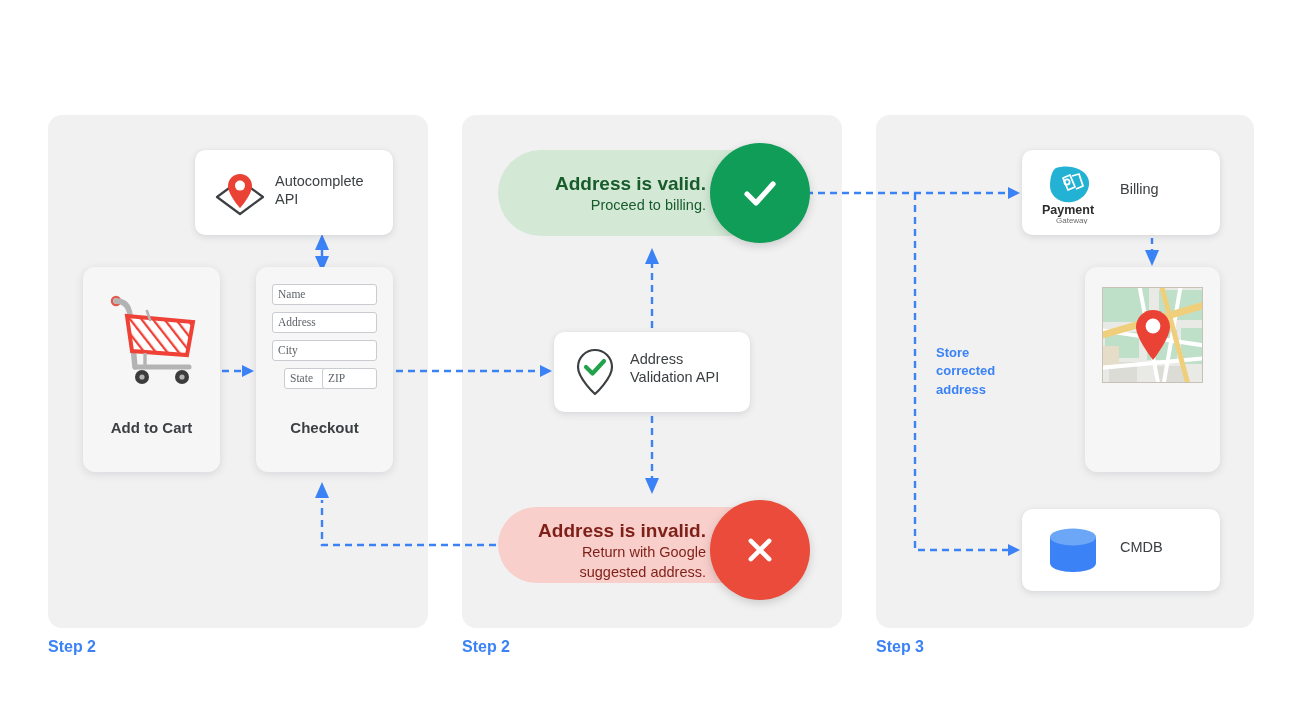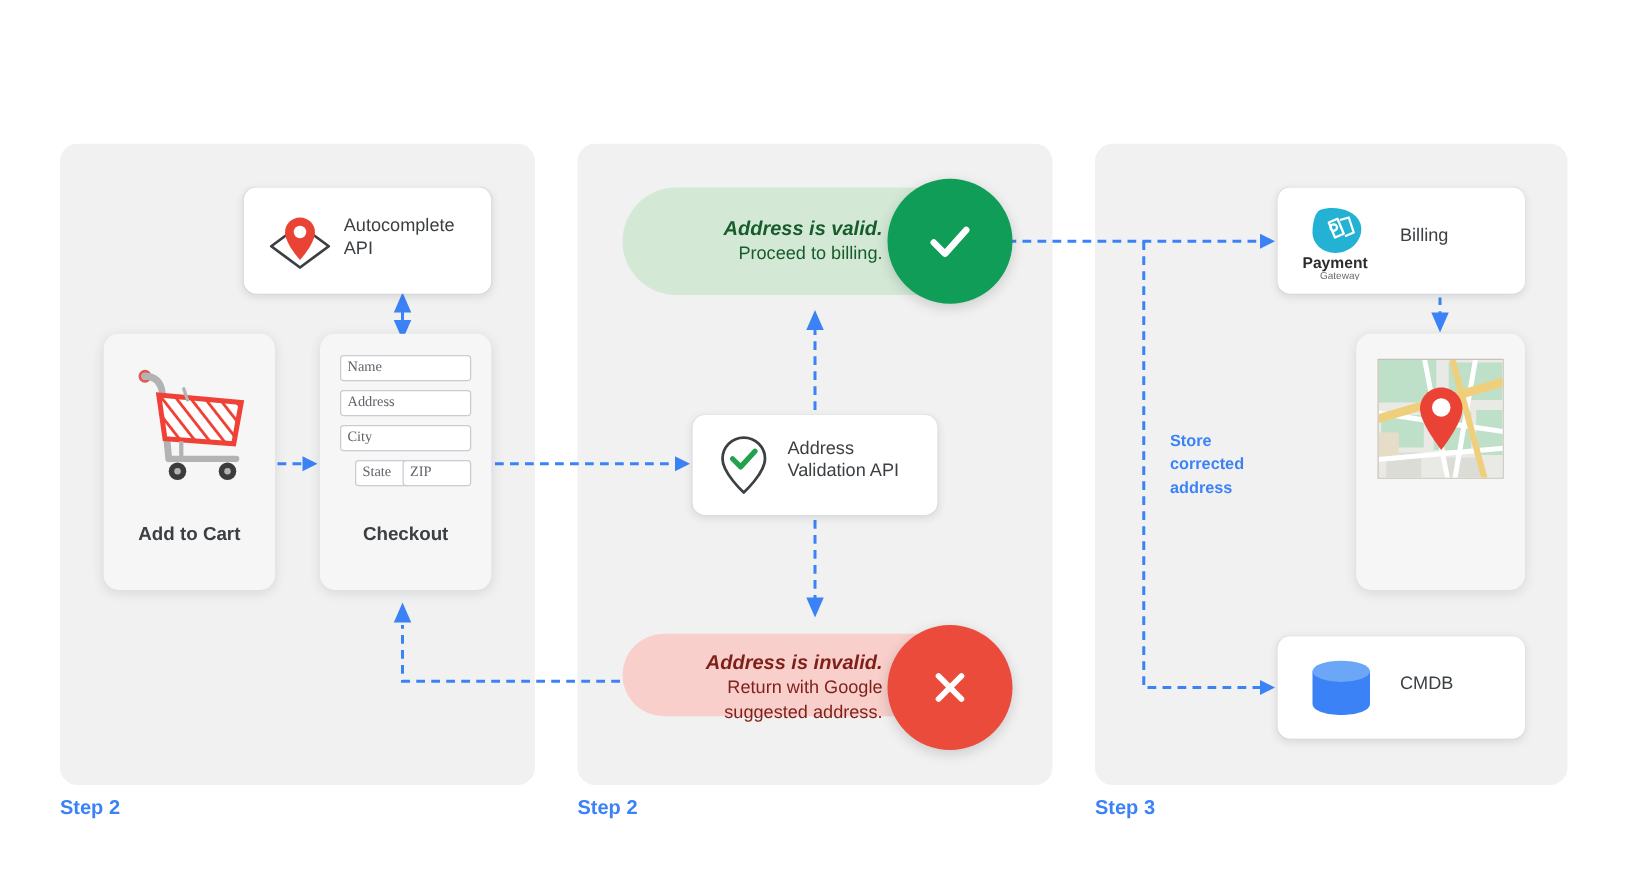--- a/index.html
+++ b/index.html
@@ -89,30 +89,30 @@
   
   .pill {
     position: absolute;
     border-radius: 48px;
   }
   #pill-valid {
     left: 498px; top: 150px; width: 308px; height: 86px;
     background: #d3e9d6;
   }
   #pill-invalid {
-    left: 498px; top: 507px; width: 308px; height: 66px;
+    left: 498px; top: 507px; width: 308px; height: 76px;
     background: #f8cfcb;
   }
   .pill-text {
     position: absolute; right: 100px; top: 0; width: 190px; height: 86px;
     display: flex; flex-direction: column; justify-content: center;
     text-align: right;
     line-height: 1.33;
   }
-  .pill-text .ln1 { font-size: 16px; font-weight: bold; font-style: italic; }
+  .pill-text .ln1 { font-size: 19px; font-weight: bold; }
   .pill-text .ln2 { font-size: 14.5px; }
   #pill-valid .pill-text   { color: #185c2c; }
   #pill-invalid .pill-text { color: #7e1f18; }
   .pill-badge {
     position: absolute; right: -4px; top: -7px;
     width: 100px; height: 100px; border-radius: 50%;
     display: flex; align-items: center; justify-content: center;
     box-shadow: 0 3px 10px rgba(0,0,0,0.16);
   }
   #pill-valid .pill-badge   { background: #0f9d58; }

